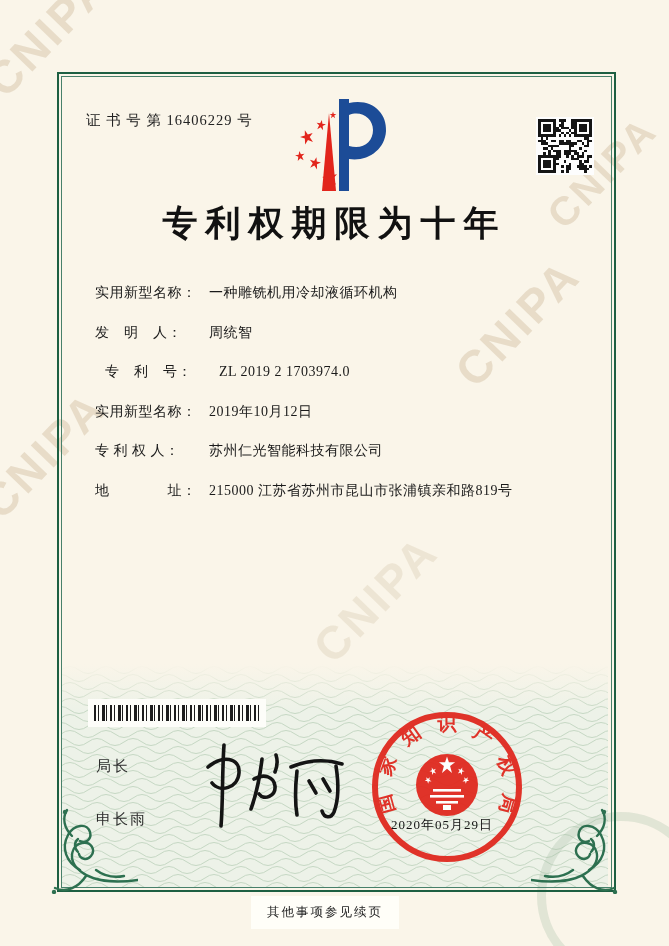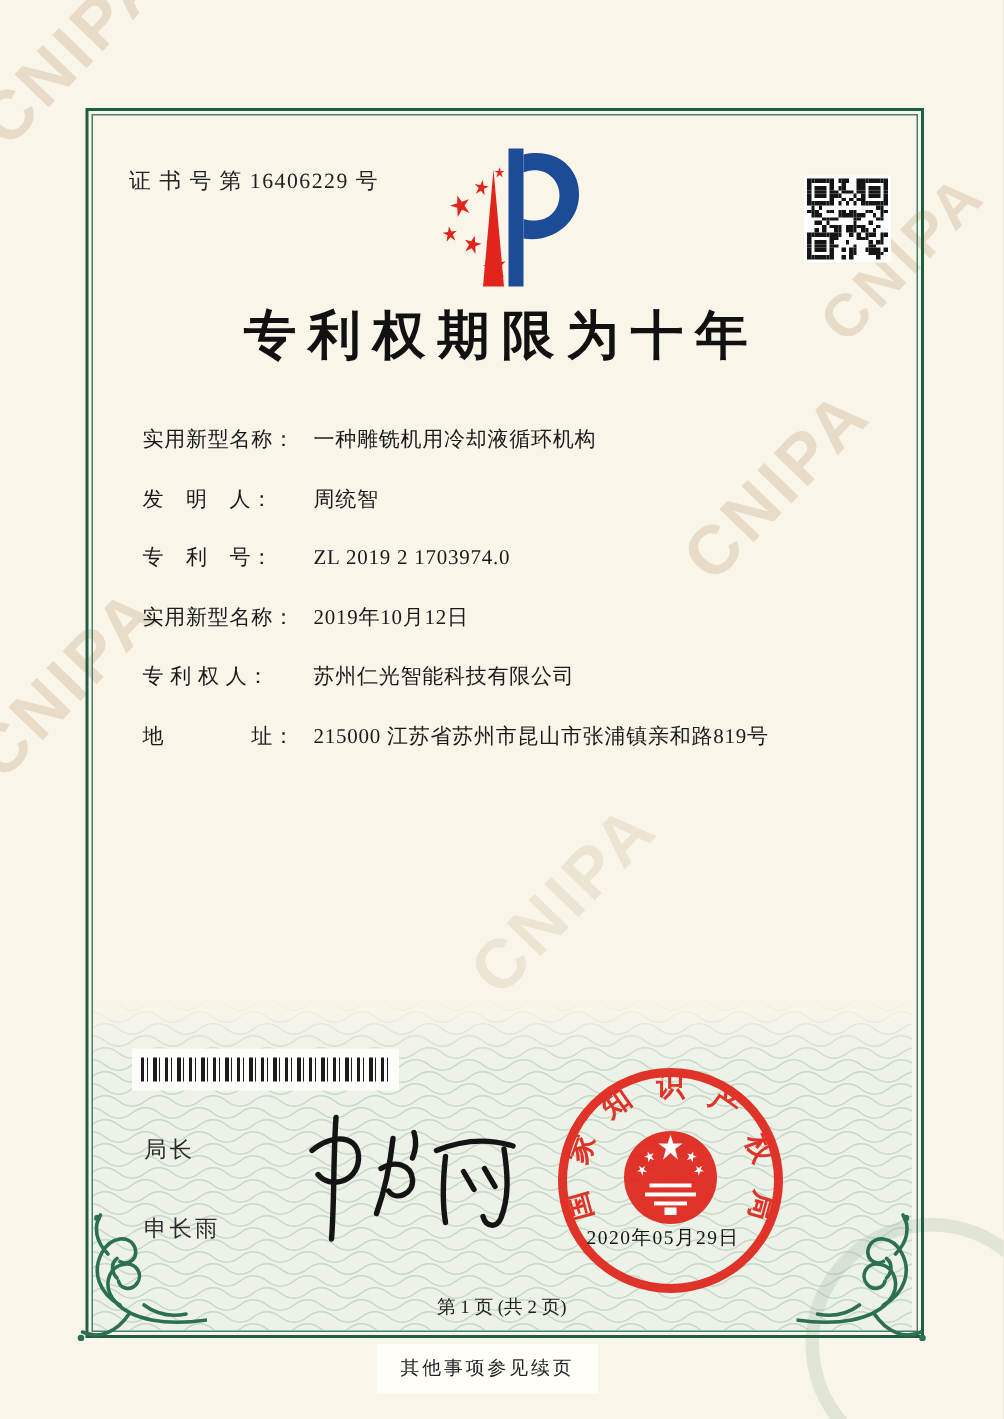--- a/index.html
+++ b/index.html
@@ -392,21 +392,21 @@
     </div>
 
   <div class="title">专利权期限为十年</div>
 
   <div class="frow" style="top:324px;left:95px">
     <span class="flabel">发　明　人：</span><span class="fvalue">周统智</span>
   </div>
   <div class="frow" style="top:284px;left:95px">
     <span class="flabel">实用新型名称：</span><span class="fvalue">一种雕铣机用冷却液循环机构</span>
   </div>
-  <div class="frow" style="top:363px;left:95px">
+  <div class="frow" style="top:363px;left:105px">
     <span class="flabel">专　利　号：</span><span class="fvalue">ZL 2019 2 1703974.0</span>
   </div>
   <div class="frow" style="top:403px;left:95px">
     <span class="flabel">实用新型名称：</span><span class="fvalue">2019年10月12日</span>
   </div>
   <div class="frow" style="top:442px;left:95px">
     <span class="flabel">专 利 权 人：</span><span class="fvalue">苏州仁光智能科技有限公司</span>
   </div>
   <div class="frow" style="top:482px;left:95px">
     <span class="flabel">地　　　　址：</span><span class="fvalue">215000 江苏省苏州市昆山市张浦镇亲和路819号</span>
@@ -454,21 +454,20 @@
         <use href="#starB" transform="translate(97,71) scale(3.4) rotate(35)"></use>
         <rect x="64" y="80" width="28" height="2.6"></rect>
         <rect x="61" y="86" width="34" height="2.6"></rect>
         <rect x="67" y="92" width="22" height="2.6"></rect>
         <rect x="74" y="96" width="8" height="5"></rect>
       </g>
     </g>
   </svg>
   <div class="seal-date">2020年05月29日</div>
 
-  <div class="page-info">第 1 页 (共 2 页)</div>
 
   <svg class="flourish fl" viewBox="0 0 90 86" fill="none" stroke="#2d7050" stroke-width="2.4" stroke-linecap="round">
     <path d="M90,72 C62,76 40,72 29,60 C20,50 24,37 34,35 C43,33 48,42 43,48 C39,53 32,51 31,46"></path>
     <path d="M32,62 C18,54 13,40 20,27 C26,16 39,15 42,24 C44,31 38,36 32,33"></path>
     <path d="M38,68 C30,80 18,85 7,80"></path>
     <path d="M24,28 C16,20 14,10 19,2"></path>
     <path d="M48,62 C56,68 66,70 76,68"></path>
     <path d="M30,44 C26,40 26,34 30,31"></path>
     <circle cx="6" cy="84" r="2.2" fill="#2d7050" stroke="none"></circle>
     <circle cx="17" cy="4" r="2.2" fill="#2d7050" stroke="none"></circle>

